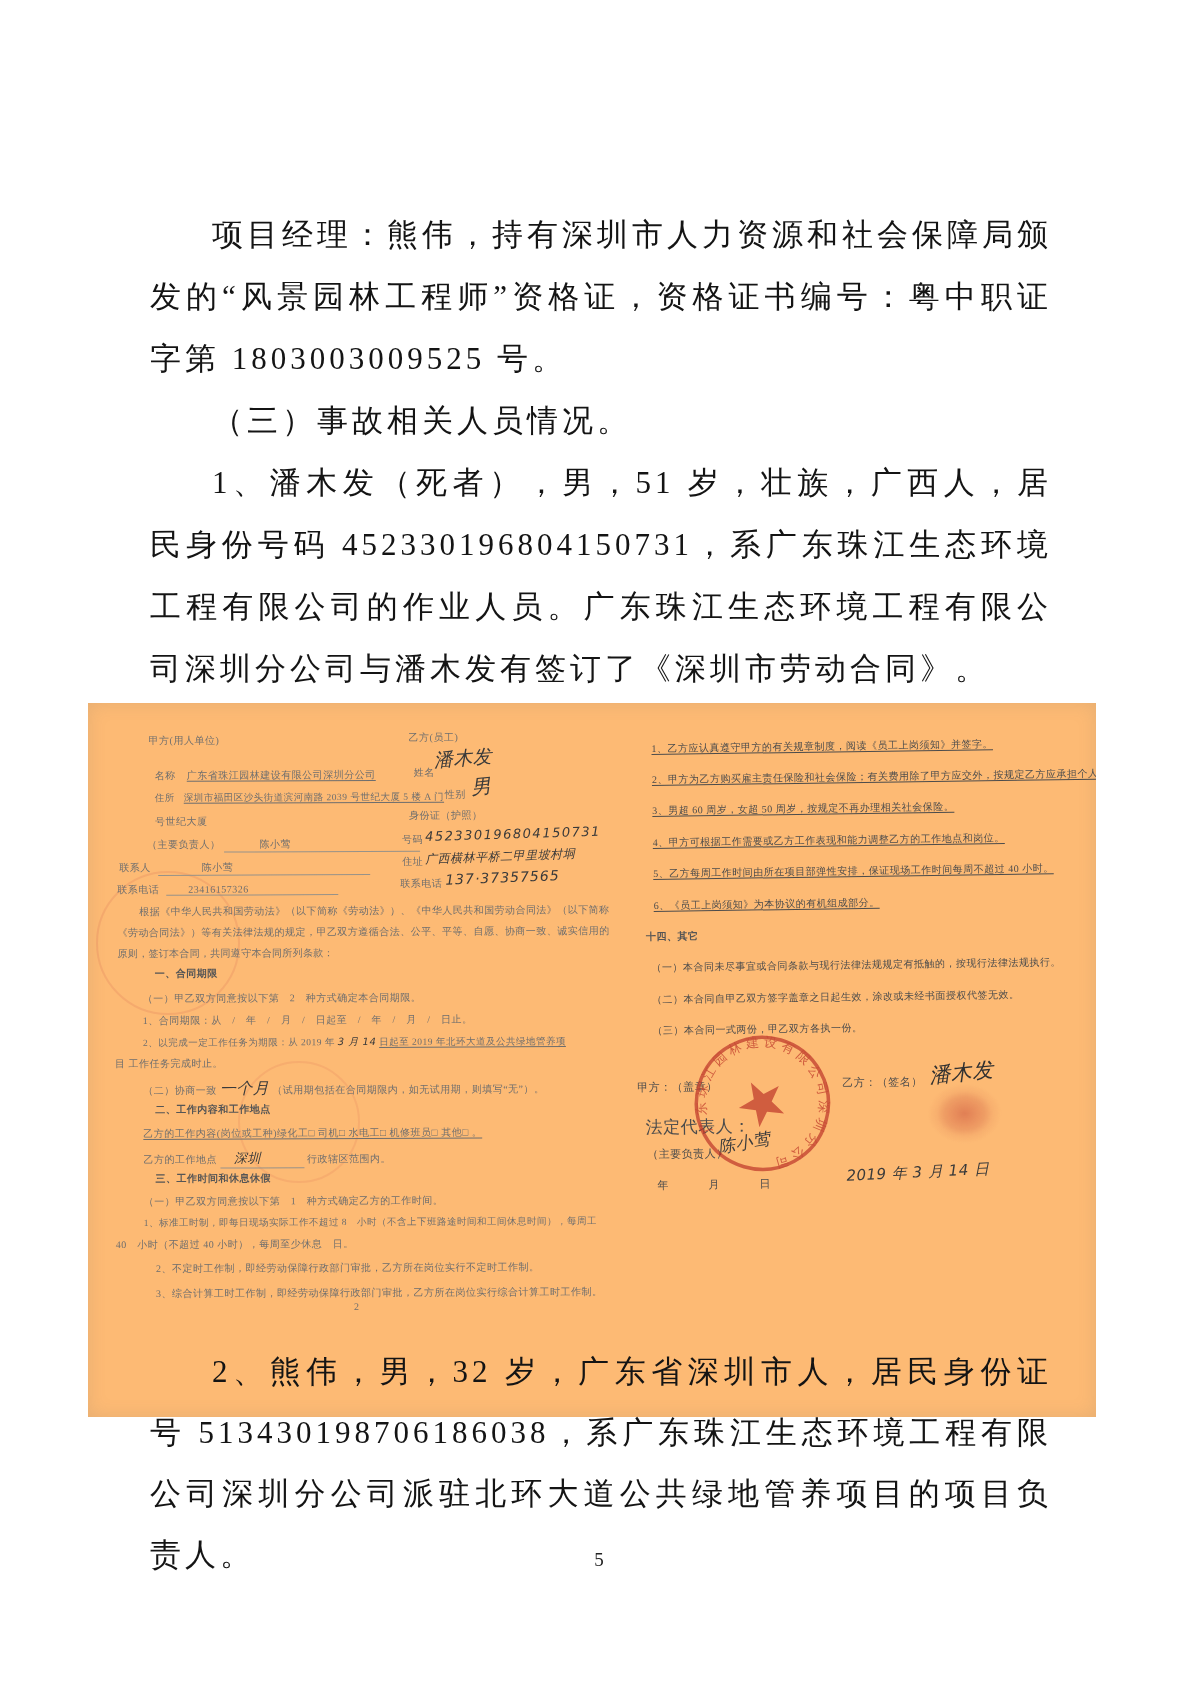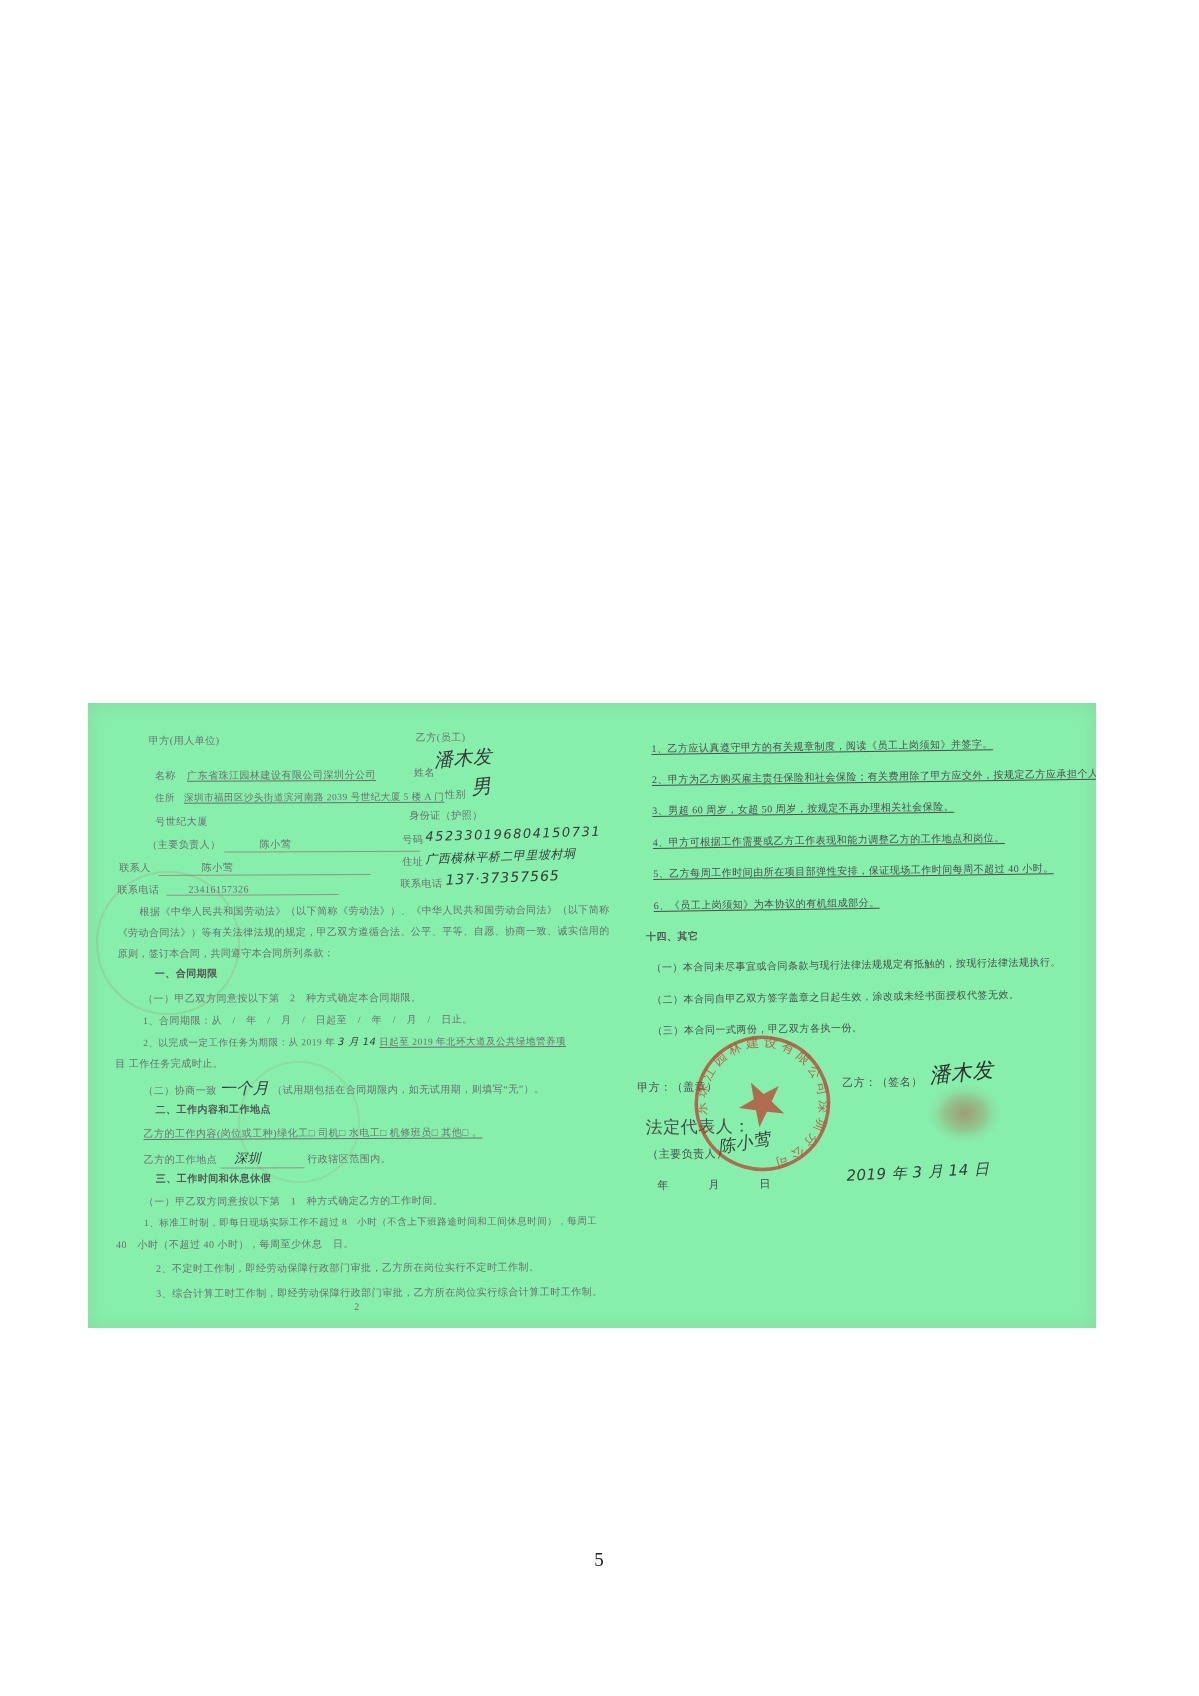--- a/index.html
+++ b/index.html
@@ -10,22 +10,22 @@
   
   .top-text{position:absolute;left:150px;top:204px;width:902px;}
   .bottom-text{position:absolute;left:150px;top:1341px;width:902px;}
   .top-text p,.bottom-text p{margin:0;font-size:31px;line-height:62px;letter-spacing:4px;
        text-align:justify;text-indent:62px;color:#141414;}
   .bottom-text p{line-height:61px;}
   .pagenum{position:absolute;left:0;top:1549px;width:100%;text-align:center;
        font-size:19px;color:#222;letter-spacing:1px;}
 
   
-  .scan{position:absolute;left:88px;top:703px;width:1008px;height:625px;
-        background:#86efac;overflow:hidden;color:#6e6e6e;
+  .scan{position:absolute;left:88px;top:703px;width:1008px;height:714px;
+        background:#fdba74;overflow:hidden;color:#6e6e6e;
         box-shadow:inset 0 0 18px rgba(120,115,105,.18);}
   .pg{position:absolute;left:0;top:0;width:100%;height:100%;}
   .left-pg{transform:rotate(-0.25deg);}
   .right-pg{transform:rotate(-0.8deg);transform-origin:560px 300px;color:#5a5a5a;}
   .ln{position:absolute;white-space:nowrap;font-size:10px;letter-spacing:.5px;}
   .sm{font-size:9.5px;}
   .b{font-weight:bold;color:#555;}
   .u{text-decoration:underline;text-underline-offset:2px;}
   .dk{color:#4c4c4c;}
   .bl{display:inline-block;border-bottom:1px solid #979289;}
@@ -41,28 +41,33 @@
         filter:blur(.5px);}
   .sig-b{left:840px;top:360px;font-size:21px;transform:rotate(-5deg);color:#303030;}
   .sig-a{left:628px;top:430px;font-size:17px;transform:rotate(-9deg);color:#3c3c3c;}
   .date-hw{left:756px;top:464px;font-size:15px;transform:rotate(-2deg);}
 </style>
 </head>
 <body>
 
 <div class="page">
 
+  <div class="top-text">
+    <p>项目经理：熊伟，持有深圳市人力资源和社会保障局颁发的“风景园林工程师”资格证，资格证书编号：粤中职证字第 1803003009525 号。</p>
+    <p>（三）事故相关人员情况。</p>
+    <p>1、潘木发（死者），男，51 岁，壮族，广西人，居民身份号码 452330196804150731，系广东珠江生态环境工程有限公司的作业人员。广东珠江生态环境工程有限公司深圳分公司与潘木发有签订了《深圳市劳动合同》。</p>
+  </div>
 
   <div class="scan">
     <div class="ghost gc1"></div>
     <div class="ghost gc2"></div>
 
     <div class="pg left-pg">
       <div class="ln" style="left:62px;top:29px">甲方(用人单位)</div>
-      <div class="ln" style="left:329px;top:27px">乙方(员工)</div>
+      <div class="ln" style="left:322px;top:27px">乙方(员工)</div>
 
       <div class="ln" style="left:68px;top:64px">
         <span>名称</span>
         <span class="u" style="margin-left:8px">广东省珠江园林建设有限公司深圳分公司</span>
       </div>
       <div class="ln" style="left:327px;top:62px">姓名</div>
       <div class="ln hw" style="left:347px;top:42px;font-size:19px;transform:rotate(-4deg)">潘木发</div>
 
       <div class="ln sm" style="left:68px;top:87px">
         <span>住所</span>
@@ -162,15 +167,18 @@
         <defs>
             <path id="sealArc" d="M 75,75 m -57,0 a 57,57 0 1 1 114,0 a 57,57 0 1 1 -114,0"></path>
           </defs>
         <text font-size="13" fill="#bf3a2b" letter-spacing="4" opacity="0.85">
           <textPath href="#sealArc">广东珠江园林建设有限公司深圳分公司</textPath>
         </text>
       </svg>
     </div>
   </div>
 
+  <div class="bottom-text">
+    <p>2、熊伟，男，32 岁，广东省深圳市人，居民身份证号 513430198706186038，系广东珠江生态环境工程有限公司深圳分公司派驻北环大道公共绿地管养项目的项目负责人。</p>
+  </div>
 
   <div class="pagenum">5</div>
 </div>
 
 </body></html>

